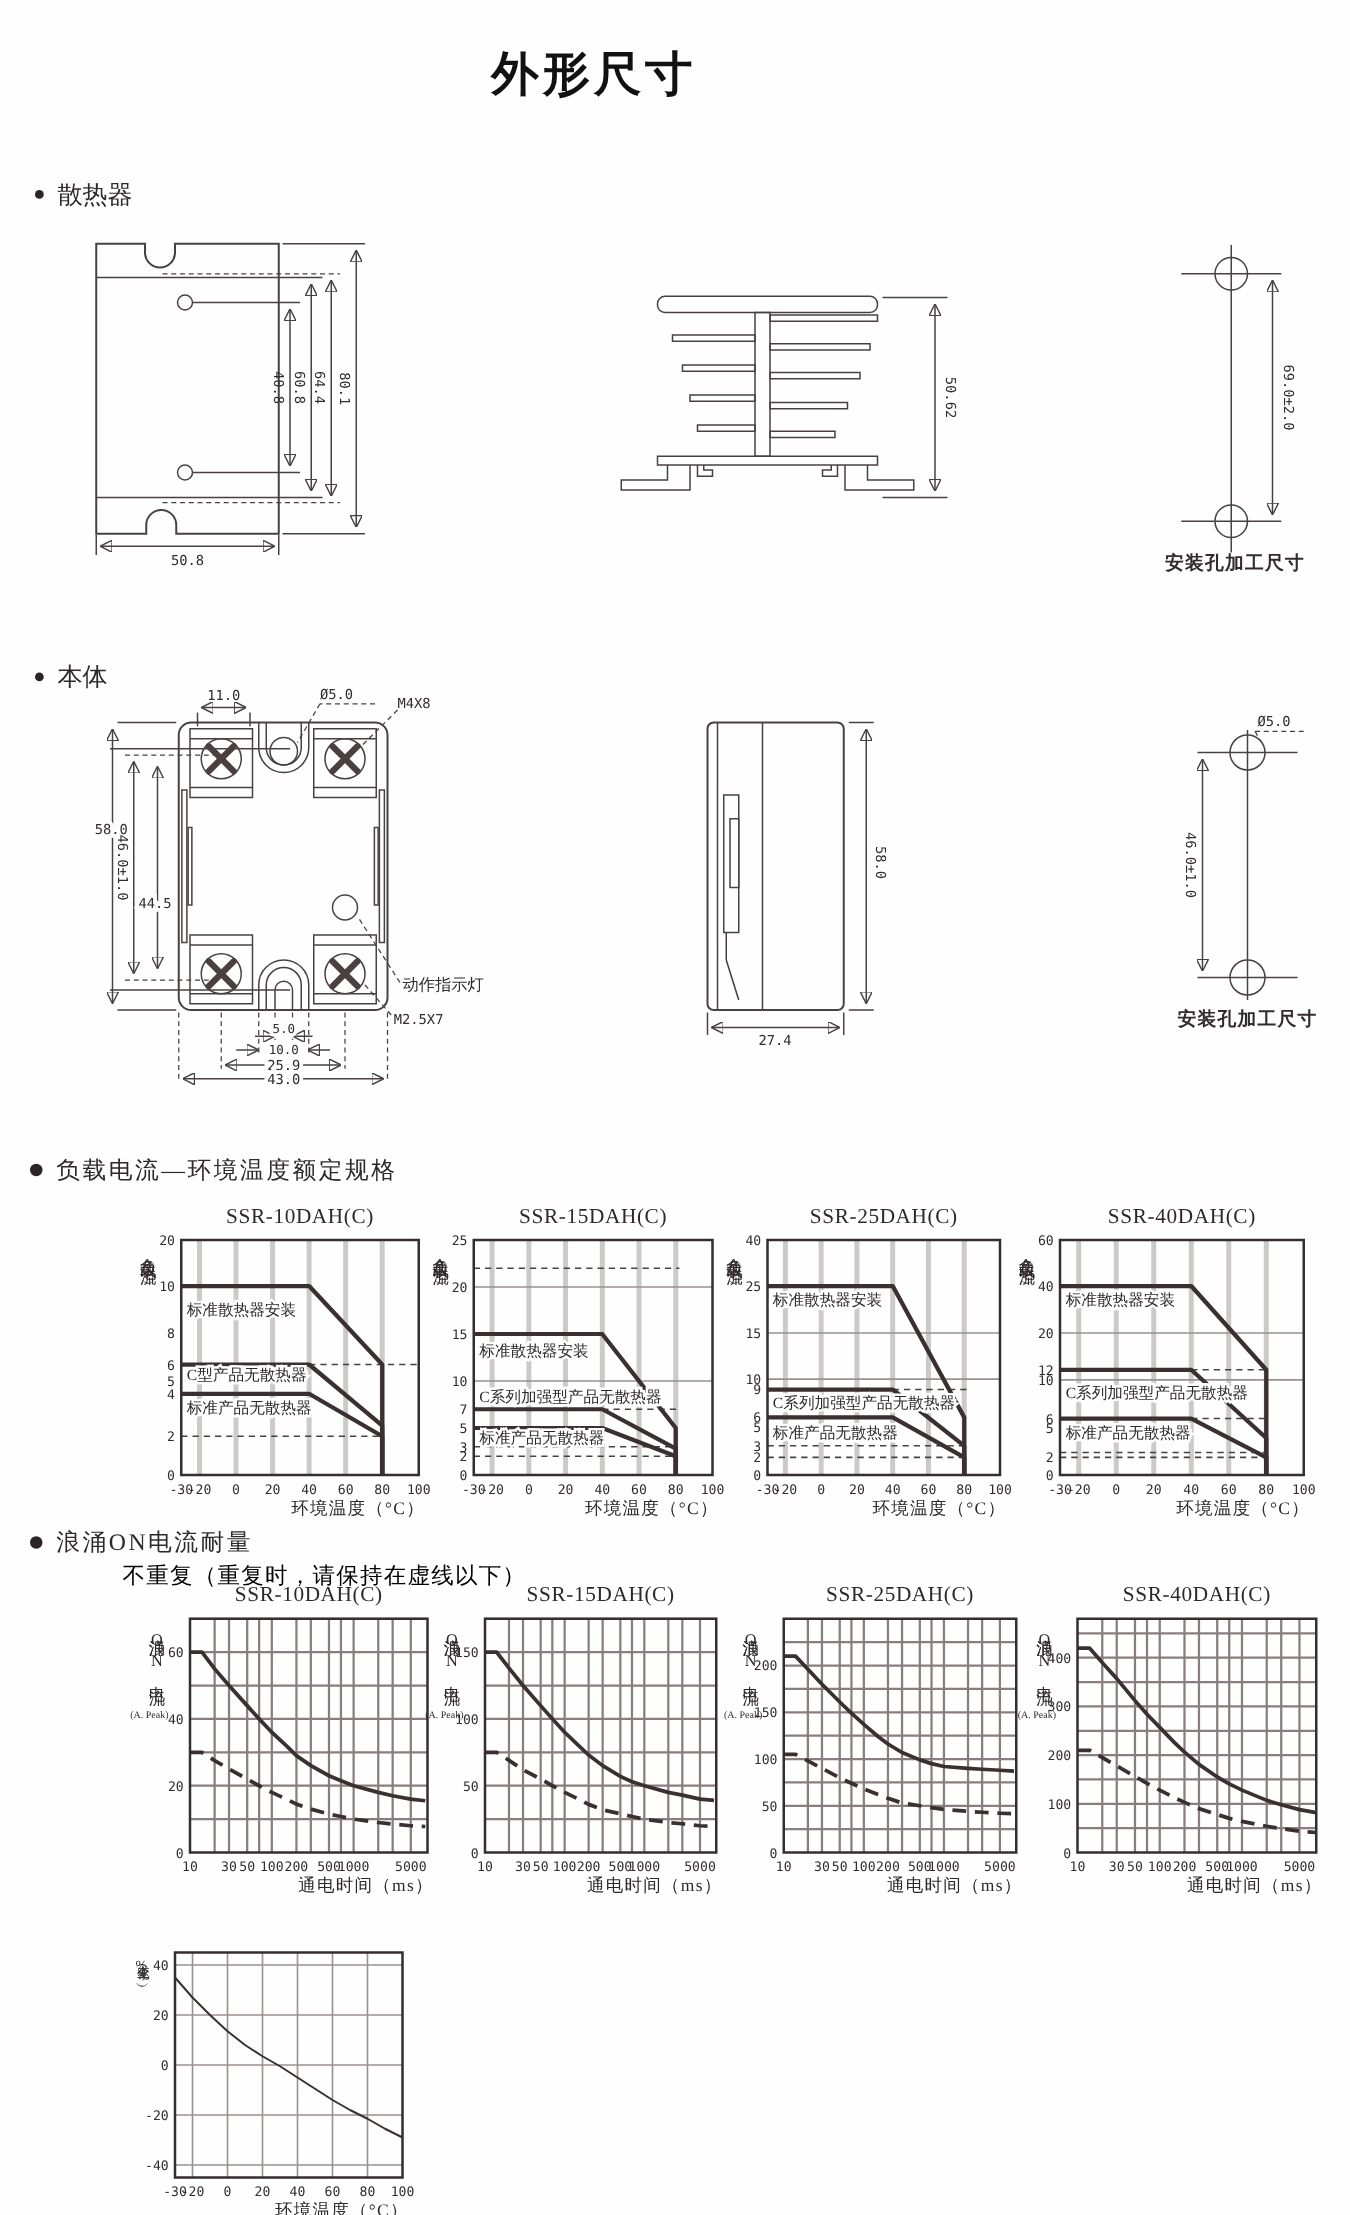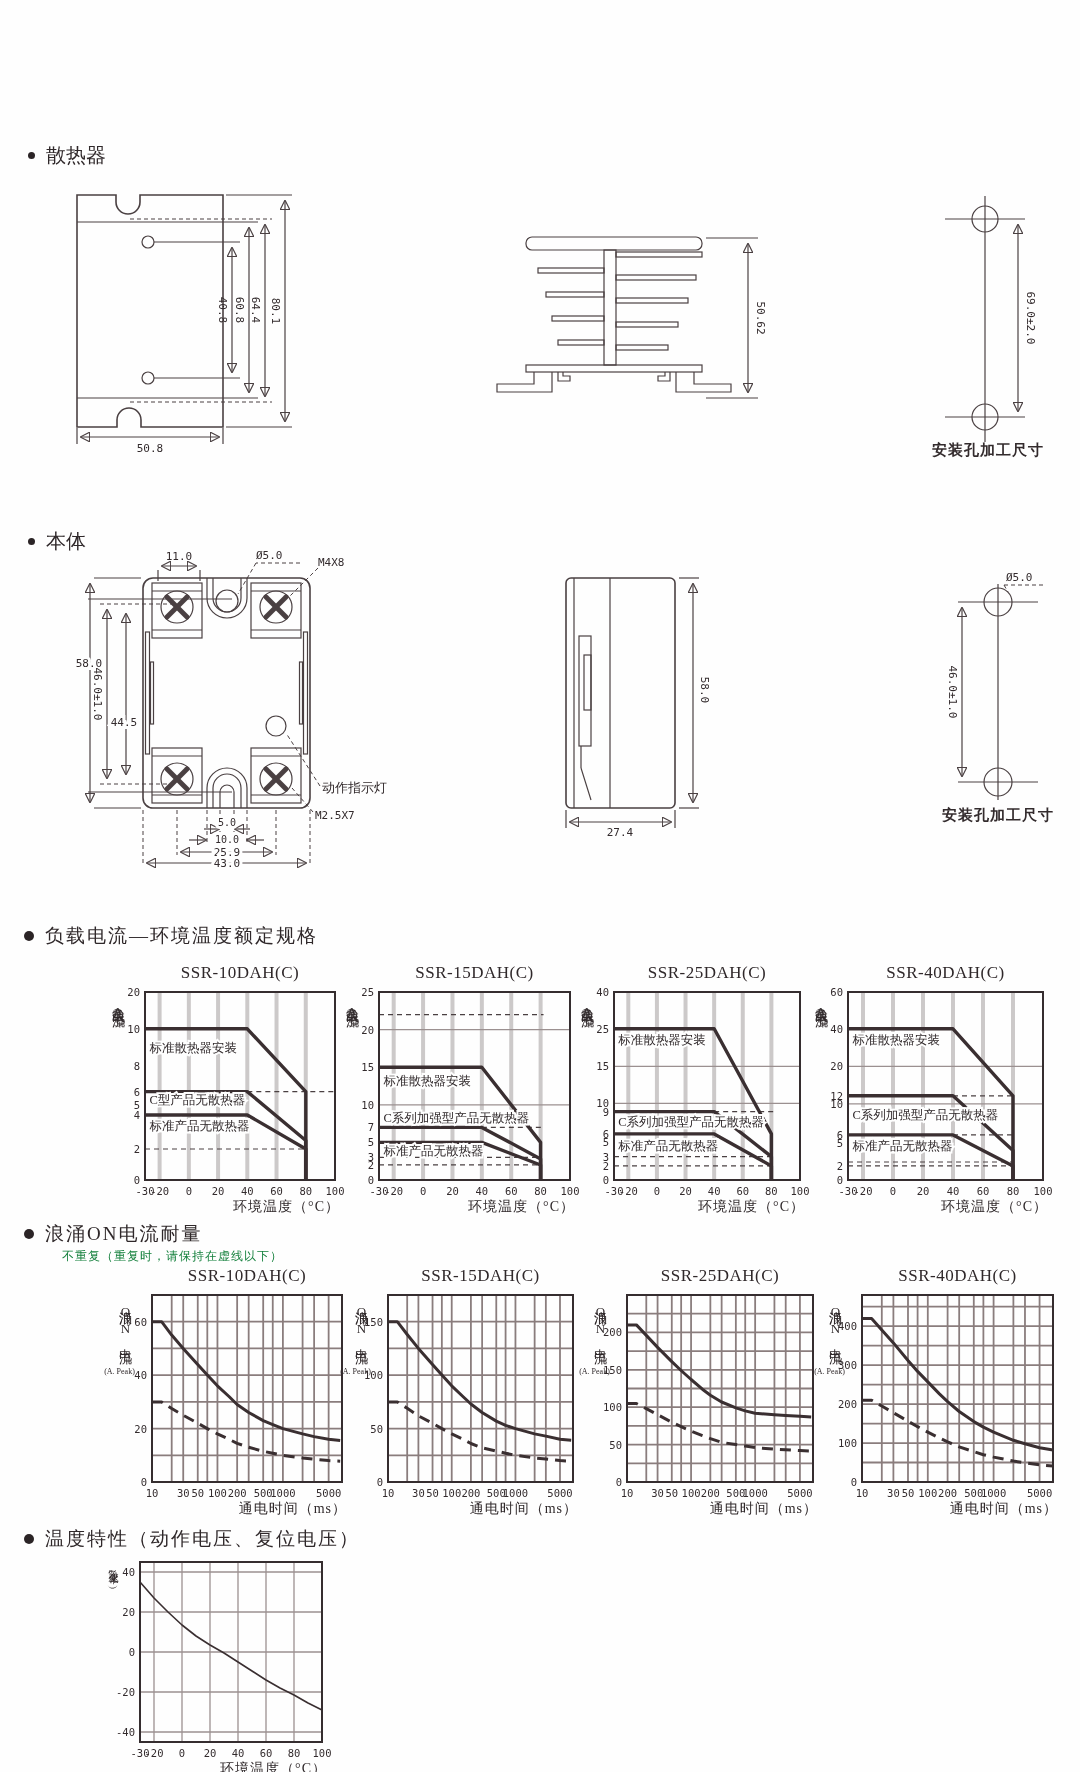--- a/index.html
+++ b/index.html
@@ -5,21 +5,21 @@
   html,body{margin:0;padding:0;background:#ffffff;}
   #canvas{position:relative;width:1080px;height:1772px;background:#fefefef9;
           font-family:"Liberation Serif",serif;color:#3a3133;overflow:hidden;}
   #page-title{position:absolute;left:0;top:34px;width:950px;text-align:center;
      font-family:"Liberation Sans",sans-serif;font-weight:bold;font-size:38px;
      letter-spacing:3px;color:#111;}
   .sec{position:absolute;display:flex;align-items:center;gap:11px;font-size:20px;color:#2f282a;}
   .sec.big{font-size:19px;letter-spacing:2px;}
   .dot{width:7px;height:7px;border-radius:50%;background:#2b2426;flex:0 0 auto;}
   .sec.big .dot{width:10px;height:10px;}
-  .note{position:absolute;font-size:12px;letter-spacing:1px;color:#15803d;}
+  .note{position:absolute;font-size:18px;letter-spacing:1px;color:#000000;margin-left:36px;}
   
   #drawings{position:absolute;left:0;top:0;}
   #drawings line,#drawings path,#drawings rect,#drawings circle,#drawings polyline
     {stroke:#4a4042;fill:none;stroke-width:1.2;}
   #drawings .thick{stroke-width:1.6;}
   #drawings .dash{stroke-dasharray:4 3;stroke-width:1;}
   #drawings .xw{stroke-width:5;stroke-linecap:round;}
   #drawings text{stroke:none;fill:#332b2d;font-family:"DejaVu Sans Mono",monospace;font-size:11px;}
   #drawings text.cap{font-family:"Liberation Serif",serif;font-weight:bold;font-size:15px;letter-spacing:1px;}
   #drawings text.lbl{font-family:"Liberation Serif",serif;font-size:13px;}
@@ -41,42 +41,39 @@
   .curve{stroke:#3a2f31;fill:none;stroke-linejoin:round;stroke-linecap:butt;}
   .tick{font-family:"DejaVu Sans Mono",monospace;font-size:10.5px;fill:#332b2d;}
   .plabel{font-family:"Liberation Serif",serif;font-size:12.5px;fill:#2f282a;
           paint-order:stroke;stroke:#fefefe;stroke-width:4px;}
 </style>
 </head>
 <body>
 
 <div id="canvas">
 
+  <div id="page-title">外形尺寸</div>
 
   <div class="sec" style="left:28px;top:142px;">
     <span class="dot"></span>
     <span>散热器</span>
   </div>
   <div class="sec" style="left:28px;top:528px;">
     <span class="dot"></span>
     <span>本体</span>
   </div>
   <div class="sec big" style="left:24px;top:923px;text-align:center;">
     <span class="dot"></span>
     <span>负载电流—环境温度额定规格</span>
   </div>
   <div class="sec big" style="left:24px;top:1221px;">
     <span class="dot"></span>
     <span>浪涌ON电流耐量</span>
   </div>
   <div class="note" style="left:62px;top:1248px;">不重复（重复时，请保持在虚线以下）</div>
-  <div class="sec big" style="left:24px;top:1526px;">
-    <span class="dot"></span>
-    <span>温度特性（动作电压、复位电压）</span>
-  </div>
 
   <svg id="drawings" width="1080" height="1772">
     <defs>
       <marker id="ah" viewBox="0 0 10 10" refX="9" refY="5" markerWidth="8" markerHeight="8" orient="auto-start-reverse">
           <path d="M0,0 L10,5 L0,10 z" fill="#4a4042" stroke="none"></path>
         </marker>
     </defs>
 
     <g>
       <path class="thick" d="M77,195 H116 V202 A12,12 0 0 0 140,202 V195 H223 V427 H141 V420 A12,12 0 0 0 117,420 V427 H77 Z"></path>

